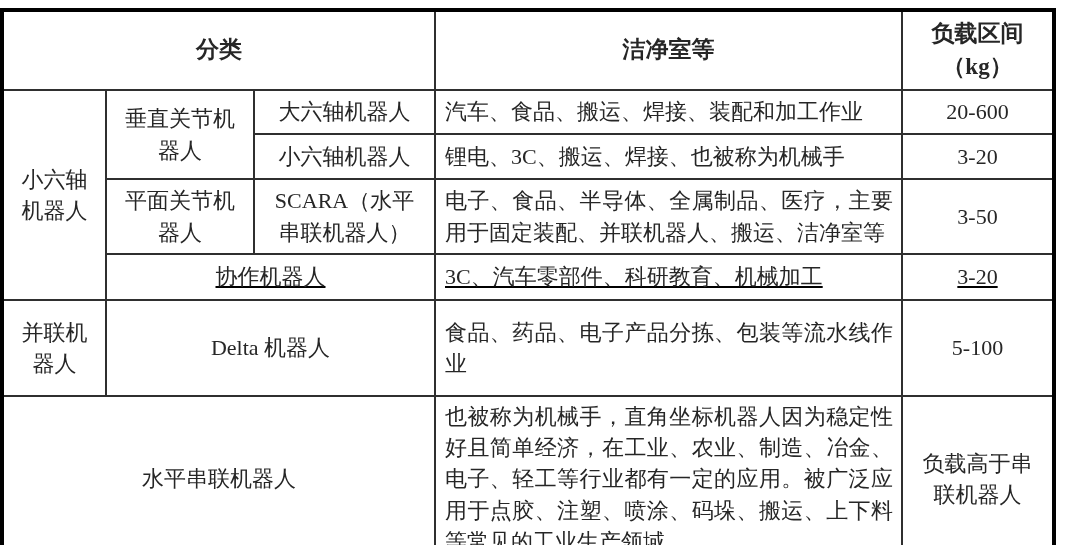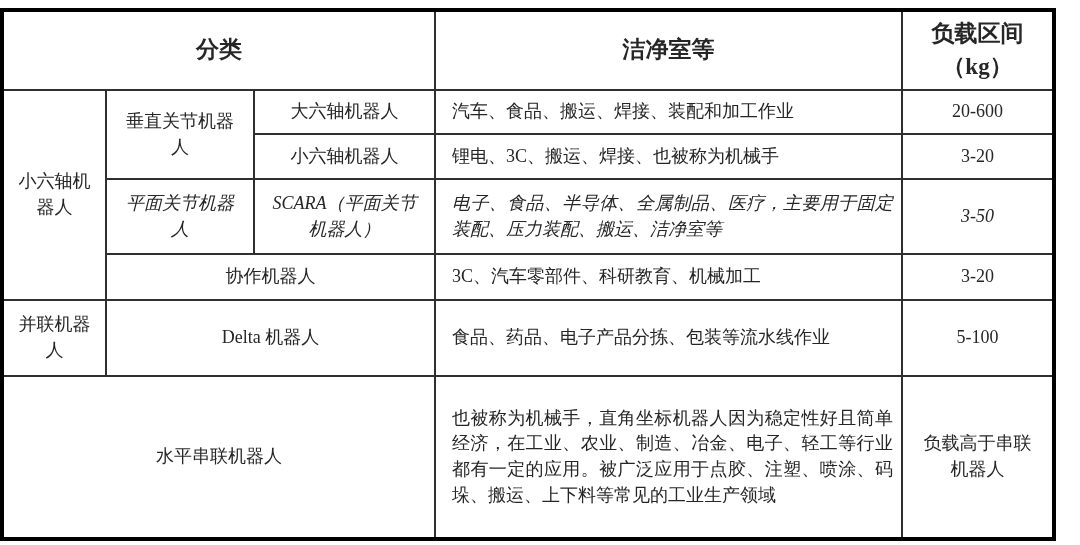--- a/index.html
+++ b/index.html
@@ -20,51 +20,51 @@
     border-collapse: collapse;
     table-layout: fixed;
     width: 1052px;
     background: #ffffff;
     border: 4px solid #000000;
   }
   .robot-table th,
   .robot-table td {
     border: 2px solid #2f2f2f;
     color: #262626;
-    font-size: 18px;
+    font-size: 22px;
     line-height: 1.42;
     vertical-align: middle;
     text-align: center;
     padding: 2px 12px;
     overflow: hidden;
     word-break: break-all;
   }
   .robot-table th {
     font-weight: bold;
     font-size: 23px;
   }
   .robot-table td.app {
     text-align: justify;
     text-justify: inter-ideograph;
-    padding: 4px 8px 4px 16px;
+    padding: 4px 8px 4px 9px;
   }
   .robot-table td.load,
   .robot-table th.load {
     padding: 2px 14px;
   }
   .pre-line {
     white-space: pre-line;
   }
   
   tr.r-head   { height: 80px; }
   tr.r-big6   { height: 44px; }
   tr.r-small6 { height: 45px; }
-  tr.r-scara  { height: 75px; font-style: italic; }
-  tr.r-cobot  { height: 46px; }
-  tr.r-delta  { height: 76px; }
+  tr.r-scara  { height: 75px; }
+  tr.r-cobot  { height: 46px; text-decoration: underline; }
+  tr.r-delta  { height: 96px; }
   tr.r-cart   { height: 163px; }
 </style>
 </head>
 <body>
 
 <div class="table-wrap">
   <table class="robot-table">
     <colgroup>
       <col style="width:104px">
       <col style="width:148px">
@@ -90,22 +90,22 @@
     </tr>
 
     <tr class="r-small6">
       <td>小六轴机器人</td>
       <td class="app">锂电、3C、搬运、焊接、也被称为机械手</td>
       <td class="load">3-20</td>
     </tr>
 
     <tr class="r-scara">
       <td>平面关节机器人</td>
-      <td>SCARA（平面关节机器人）</td>
-      <td class="app">电子、食品、半导体、全属制品、医疗，主要用于固定装配、压力装配、搬运、洁净室等</td>
+      <td>SCARA（水平串联机器人）</td>
+      <td class="app">电子、食品、半导体、全属制品、医疗，主要用于固定装配、并联机器人、搬运、洁净室等</td>
       <td class="load">3-50</td>
     </tr>
 
     <tr class="r-cobot">
       <td colspan="2">协作机器人</td>
       <td class="app">3C、汽车零部件、科研教育、机械加工</td>
       <td class="load">3-20</td>
     </tr>
 
     <tr class="r-delta">

